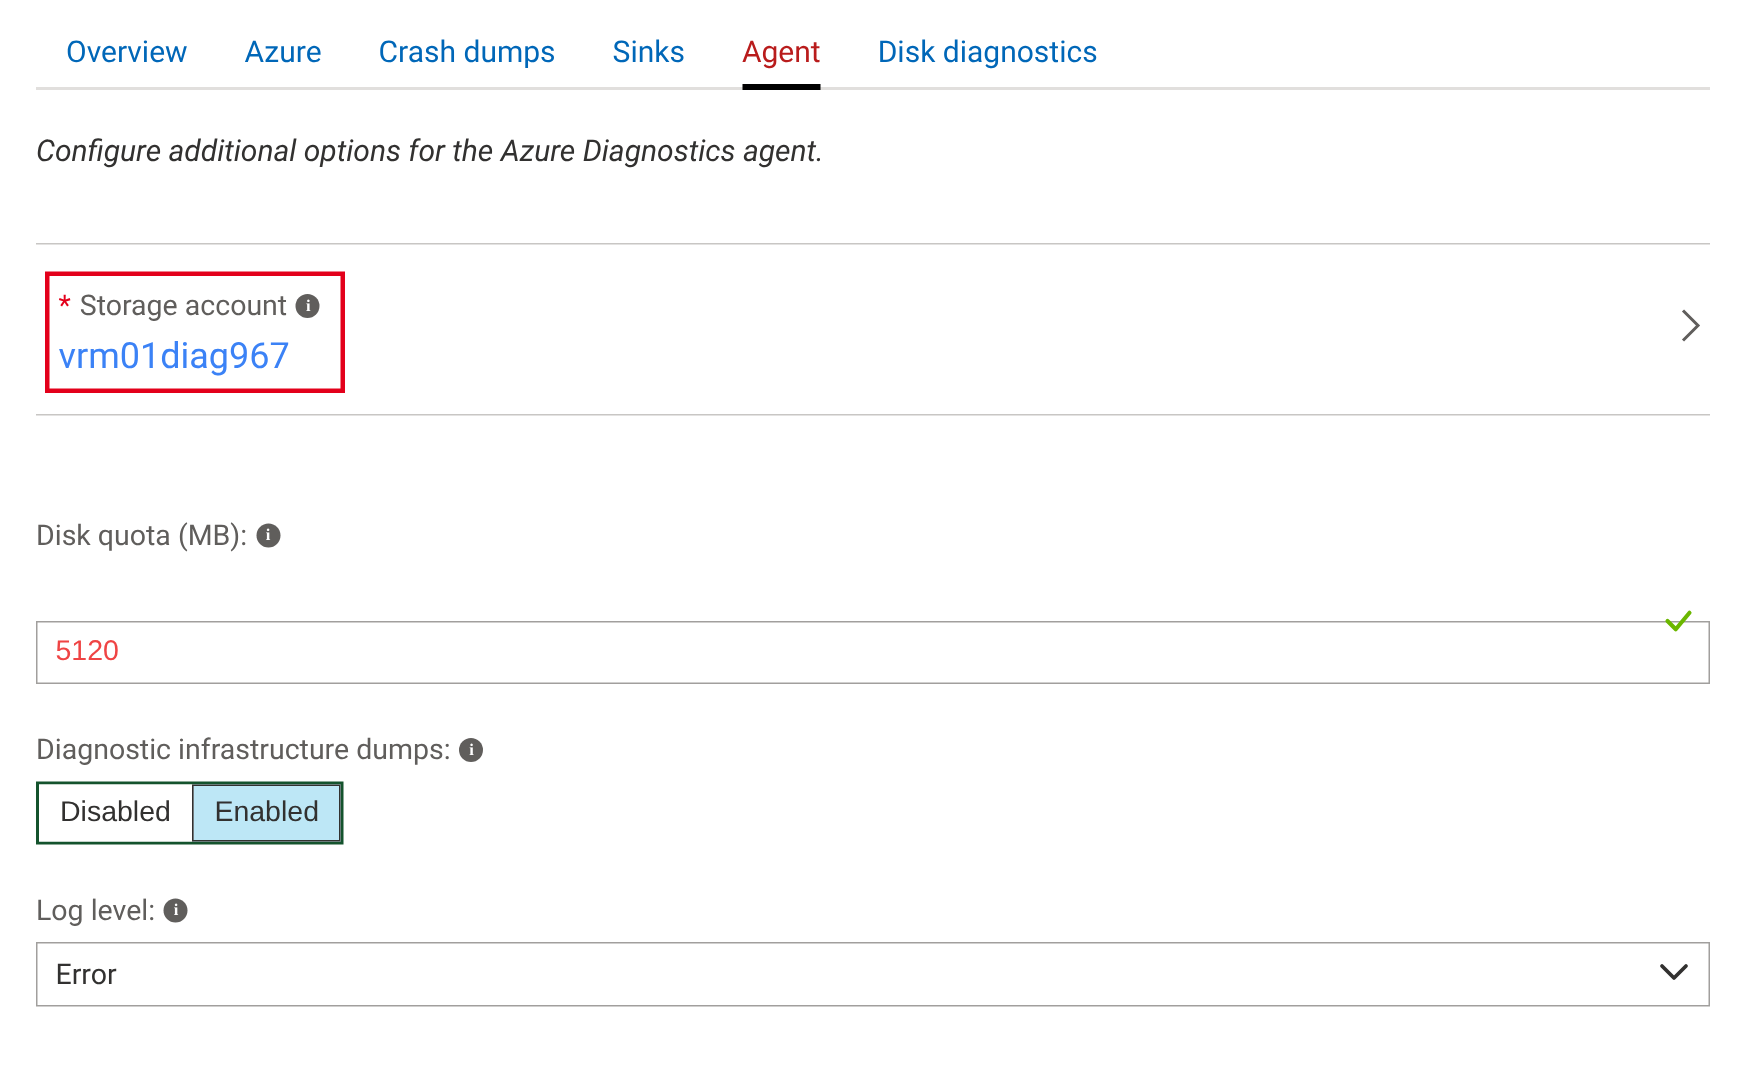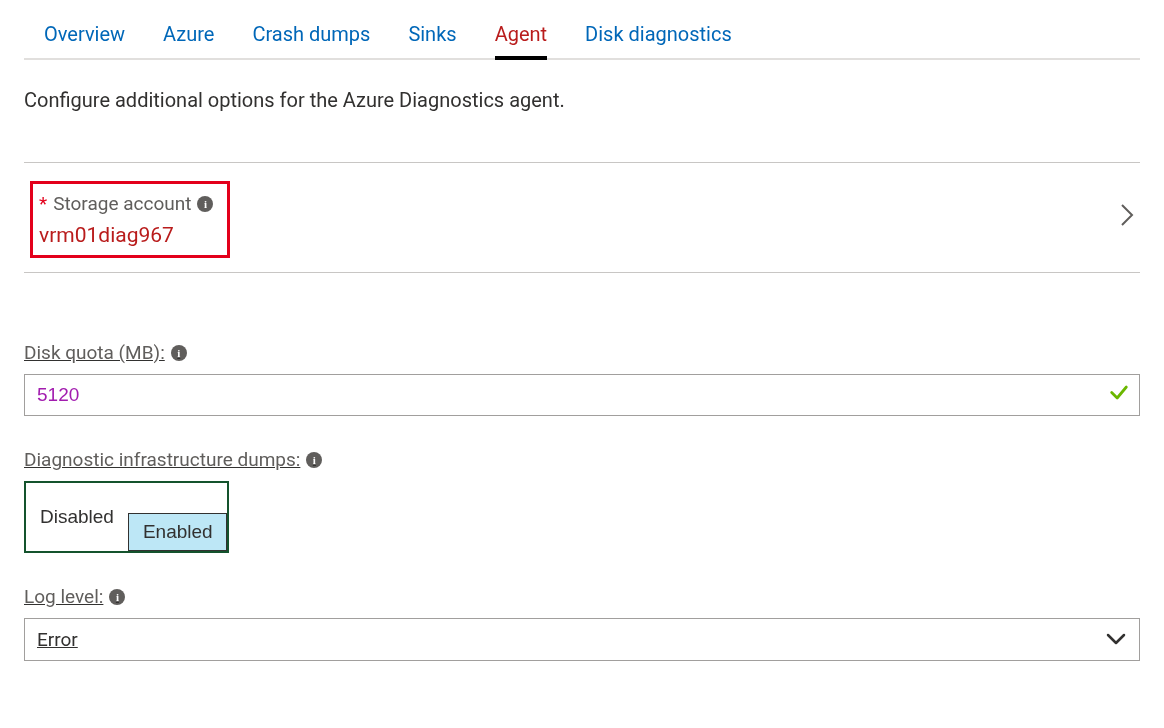--- a/index.html
+++ b/index.html
@@ -32,20 +32,21 @@
     border-bottom: 4px solid transparent;
   }
   .tab.active {
     color: #b91c1c;
     border-bottom: 4px solid #000;
   }
   .intro {
     font-size: 20px;
     color: #323130;
     margin: 4px 0 50px 0;
+    font-style: italic;
   }
   .section-divider {
     border: none;
     border-top: 1px solid #c8c6c4;
     margin: 0;
   }
   .storage-row {
     display: flex;
     align-items: center;
     justify-content: space-between;
@@ -65,30 +66,30 @@
   }
   .field-label-line {
     font-size: 19px;
     color: #605e5c;
     display:flex;
     align-items:center;
     gap:6px;
   }
   .req-star { color: #e3001b; font-size: 19px; }
   .storage-value {
-    font-size: 21px;
-    color: #b91c1c;
+    font-size: 24px;
+    color: #3b82f6;
     margin-top: 8px;
   }
   .chevron {
     font-size: 22px;
     color: #605e5c;
     padding-right: 6px;
   }
-  .form-area { margin-top: 68px; text-decoration: underline; }
+  .form-area { margin-top: 68px; }
   .form-group { margin-bottom: 32px; }
   .form-label {
     font-size: 19px;
     color: #605e5c;
     display:flex;
     align-items:center;
     gap:6px;
     margin-bottom: 10px;
   }
   .info-icon {
@@ -107,22 +108,23 @@
   .text-input-wrap {
     position: relative;
     width: 100%;
   }
   .text-input {
     width: 100%;
     font-size: 19px;
     padding: 9px 44px 9px 12px;
     border: 1px solid #a19f9d;
     outline: none;
-    color: #a21caf;
+    color: #ef4444;
     background:#fff;
+    margin-top:36px;
   }
   .valid-check {
     position:absolute;
     right:10px;
     top:50%;
     transform:translateY(-50%);
     color:#6bb700;
     font-size:22px;
     font-weight:bold;
   }
@@ -133,21 +135,20 @@
   .toggle-btn {
     font-size:19px;
     padding: 8px 14px;
     background:#fff;
     color:#323130;
     cursor:pointer;
     border:none;
   }
   .toggle-btn + .toggle-btn {
     border-left:1px solid #a19f9d;
-    margin-top:30px;
   }
   .toggle-btn.active {
     background:#bde7f6;
     outline:1px solid #323130;
     outline-offset:-1px;
   }
   .select-wrap {
     position:relative;
     width:100%;
   }

